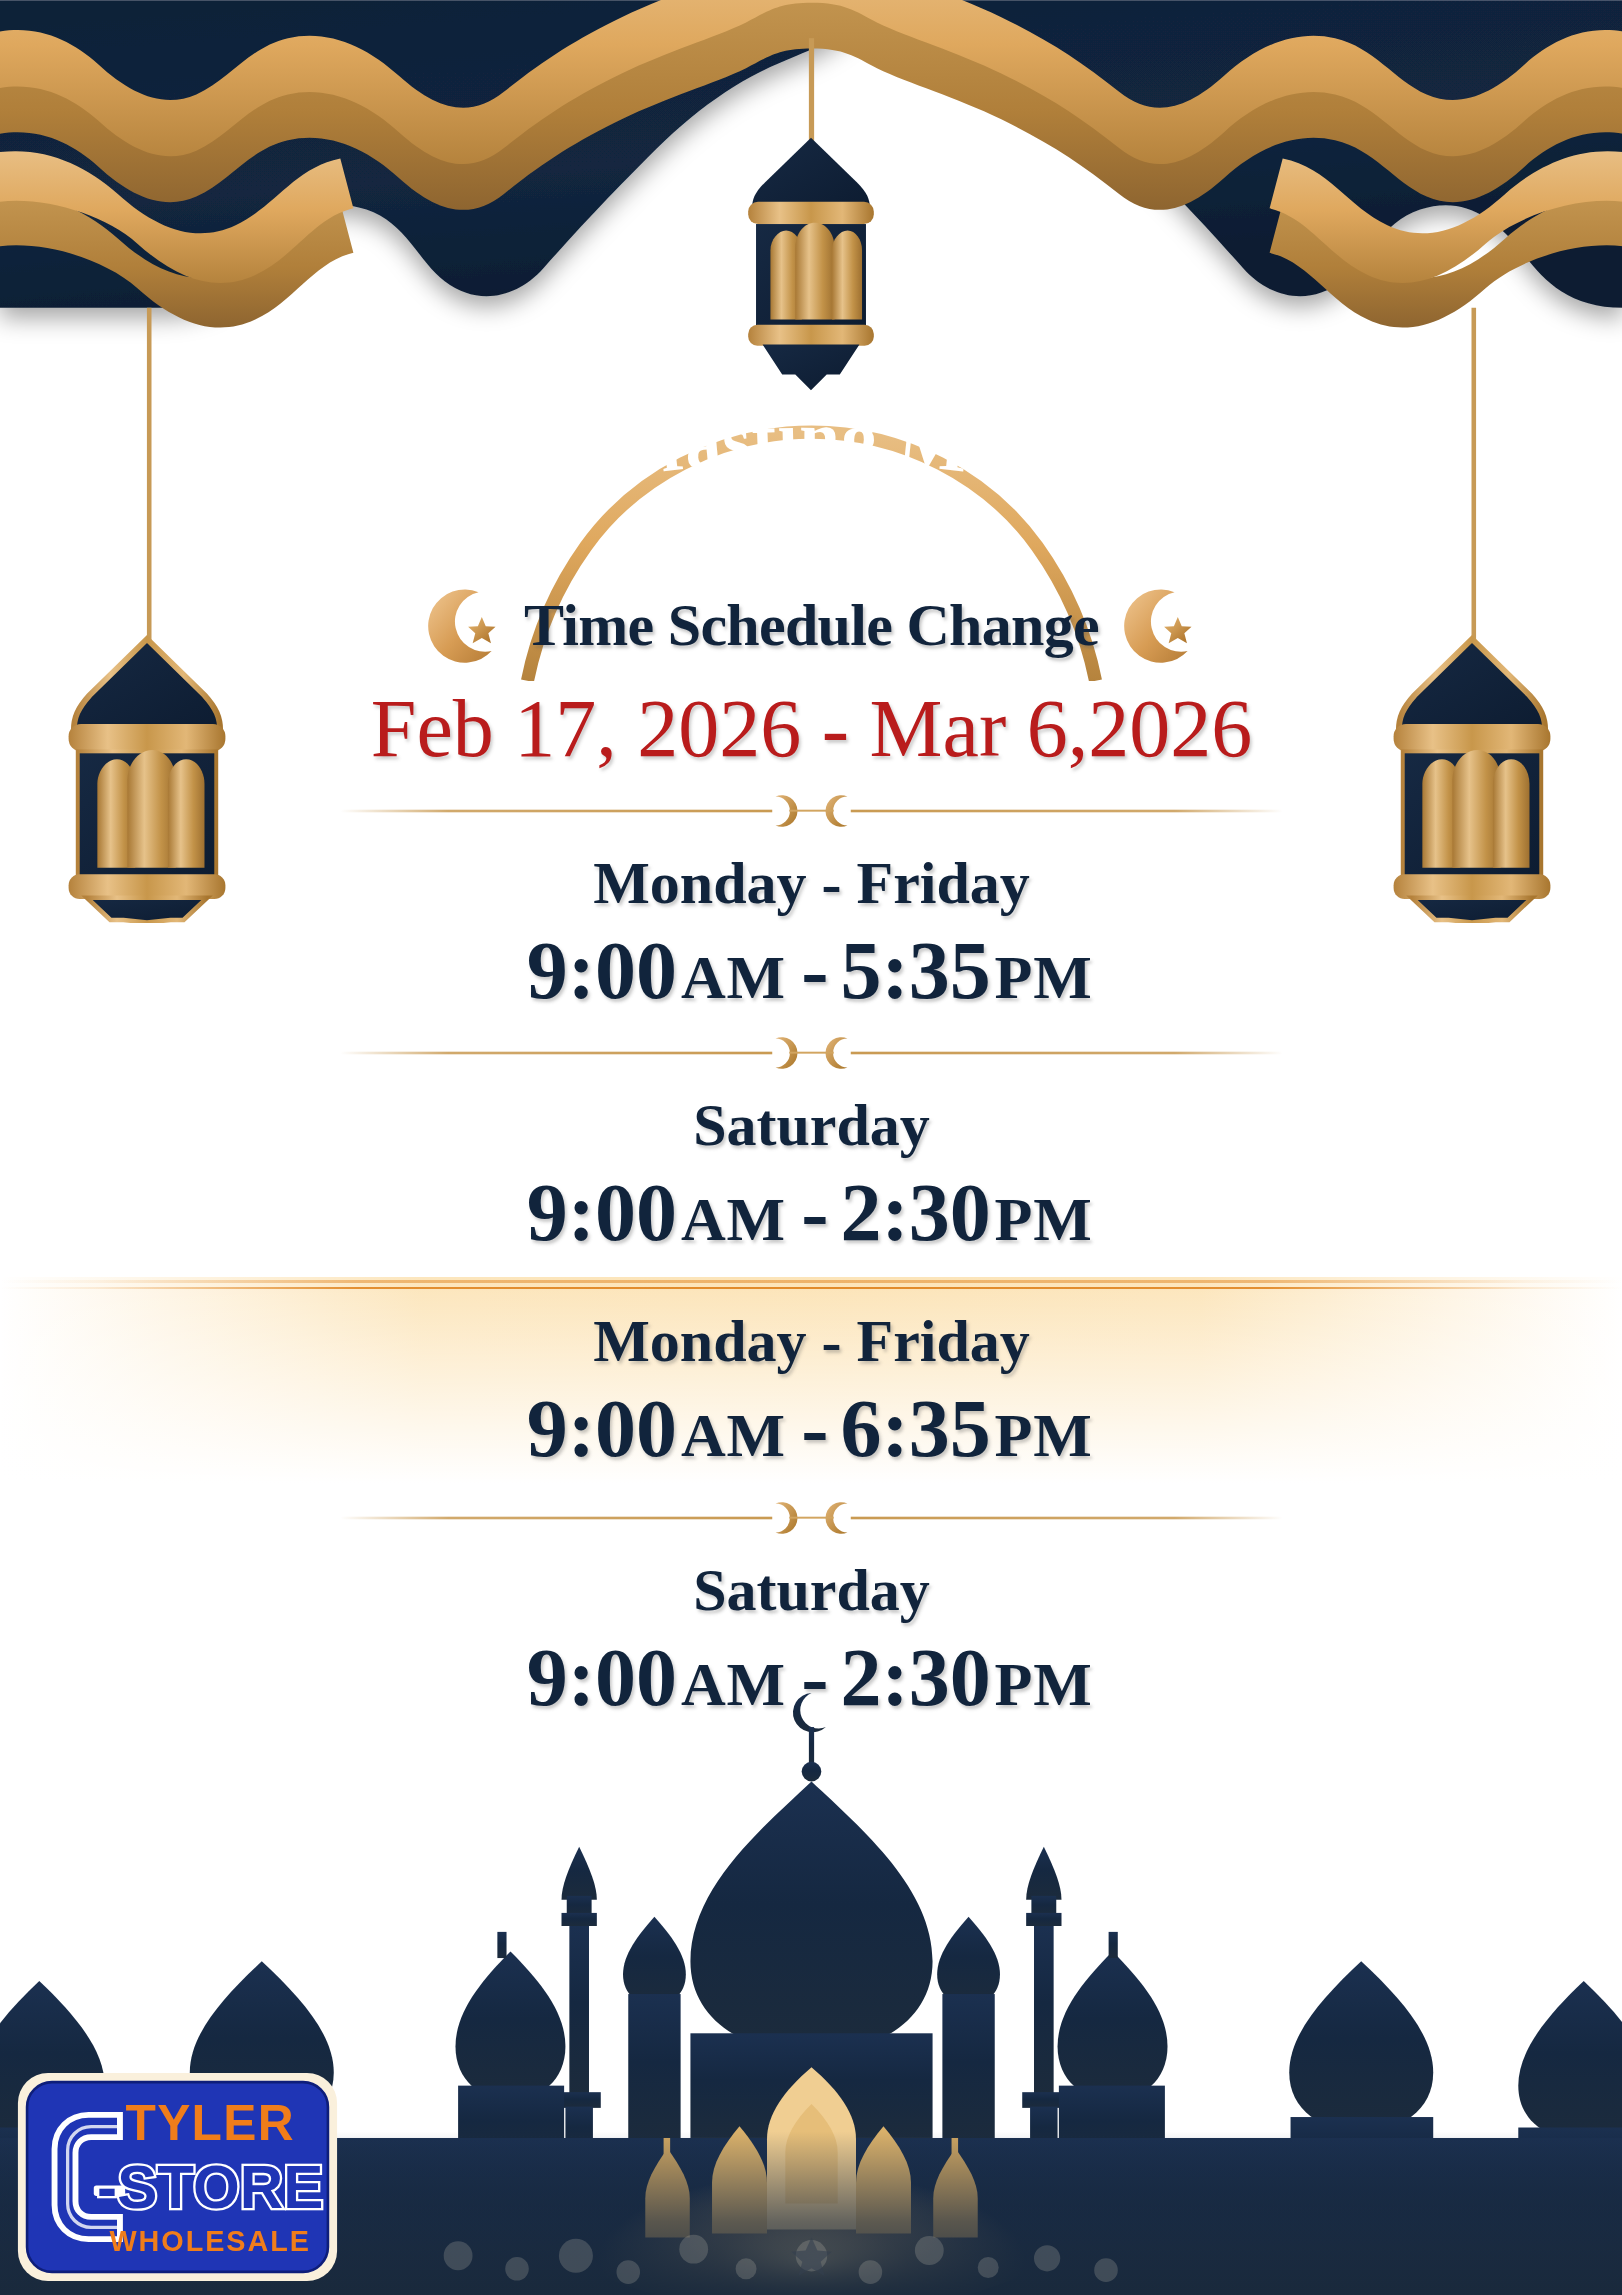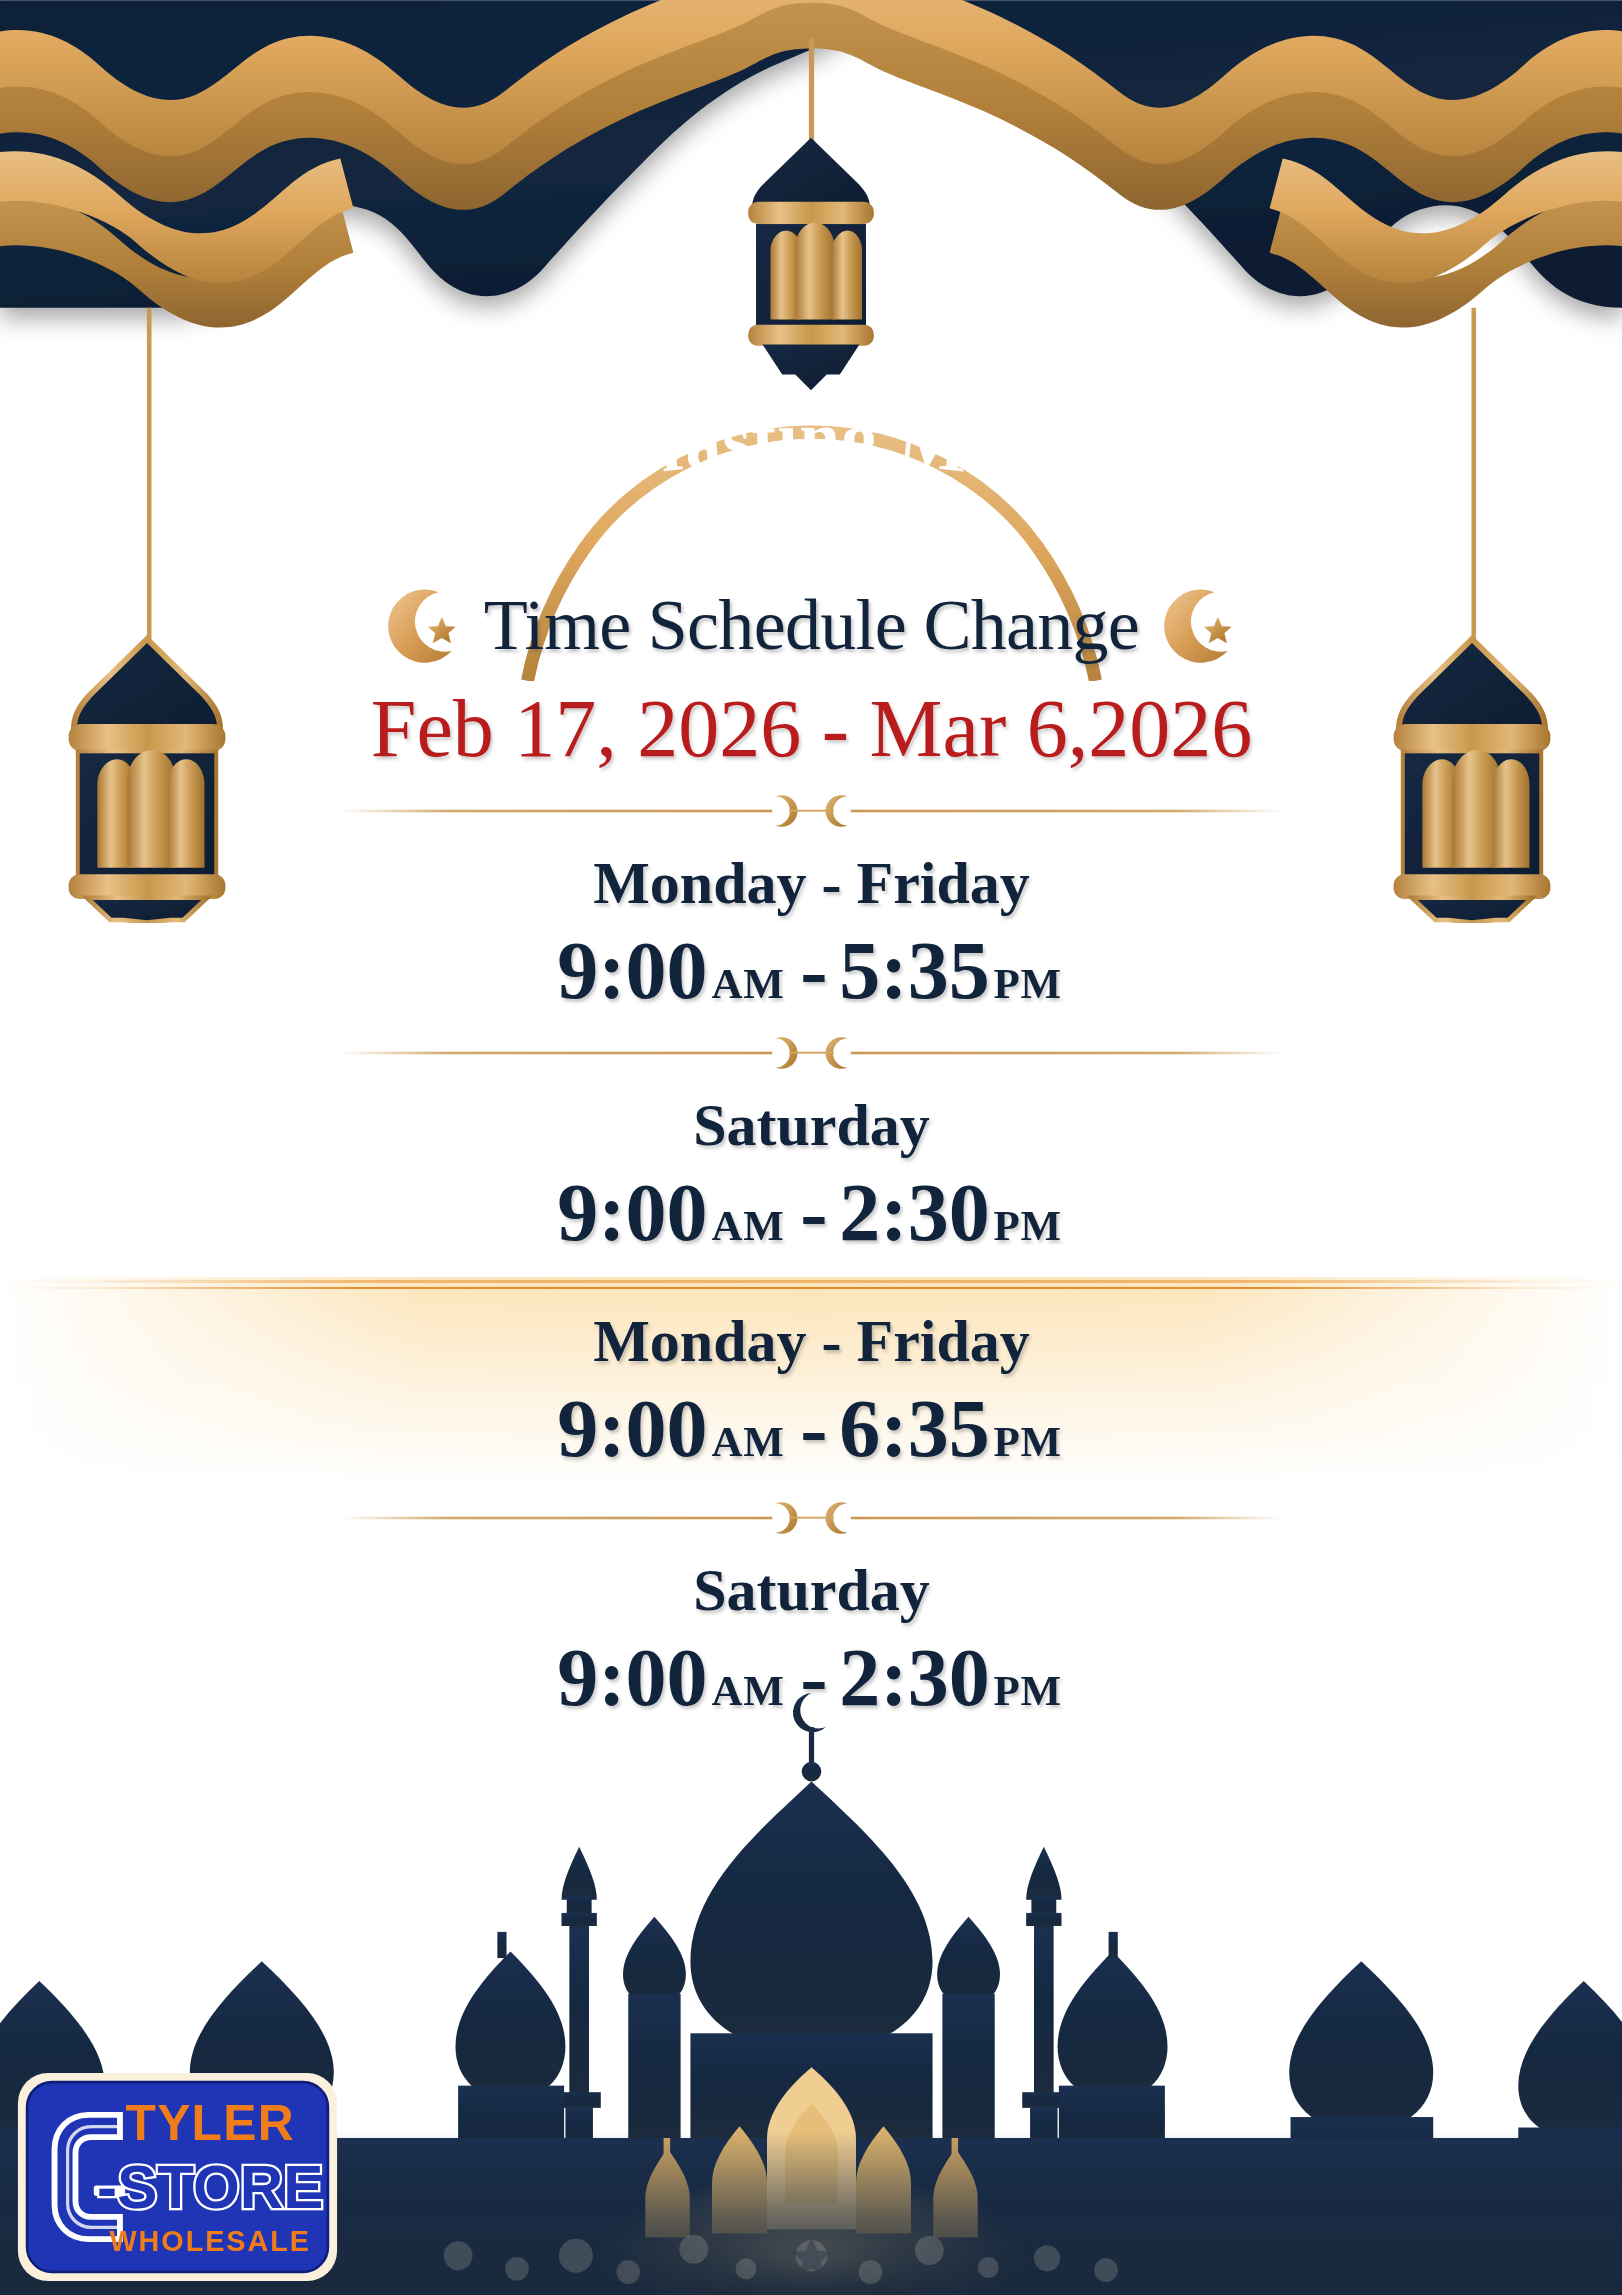--- a/index.html
+++ b/index.html
@@ -60,22 +60,22 @@
     width:1623px; z-index:10;
     text-align:center;
   }
 
   .title-row {
     display:flex; align-items:center; justify-content:center;
     gap:18.3px; margin-top:6.5px;
   }
   .title-main {
     font-family:"Liberation Serif", serif;
-    font-weight:normal;
-    font-size:72px;
+    font-weight:bold;
+    font-size:60px;
     color:#11243C;
     letter-spacing:-0.7px;
     white-space:nowrap;
     text-shadow:2px 2.6px 3.3px rgba(90,90,90,.35);
   }
   .moon-icon { width:85px; height:85px; flex:0 0 auto; }
   .moon-icon svg { display:block; width:100%; height:100%; }
 
   .date-range {
     font-family:"Liberation Serif", serif;
@@ -105,21 +105,21 @@
   .time-line {
     font-family:"Liberation Serif", serif;
     font-weight:bold;
     font-size:82px;
     color:#11243C;
     margin-top:6.5px;
     white-space:nowrap;
     text-shadow:2px 2.6px 3.3px rgba(90,90,90,.32);
   }
   .time-line .mer {
-    font-size:43px;
+    font-size:62px;
     letter-spacing:0.7px;
     padding:0 3.9px;
   }
   .time-line .dash { padding:0 11.8px; }
 
   
   .note-band {
     position:relative;
     width:1623px;
     margin-top:17px;

